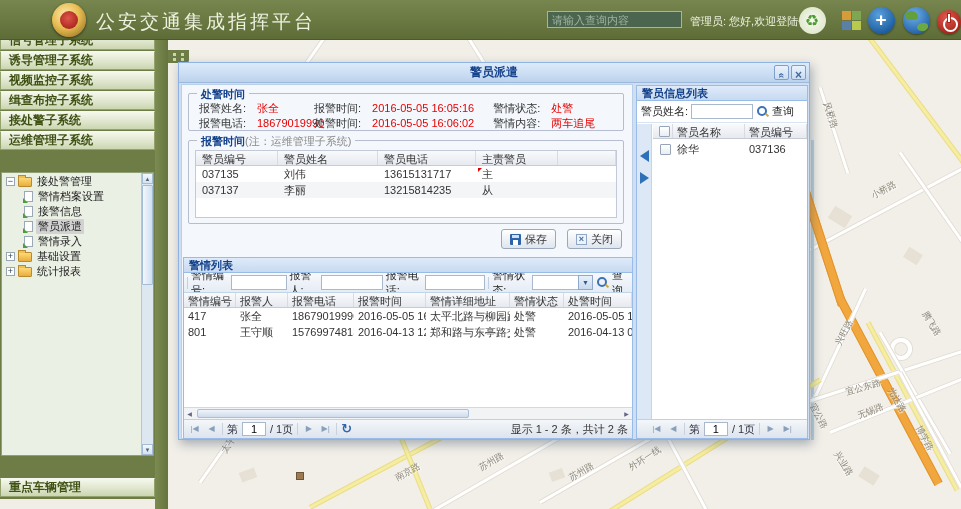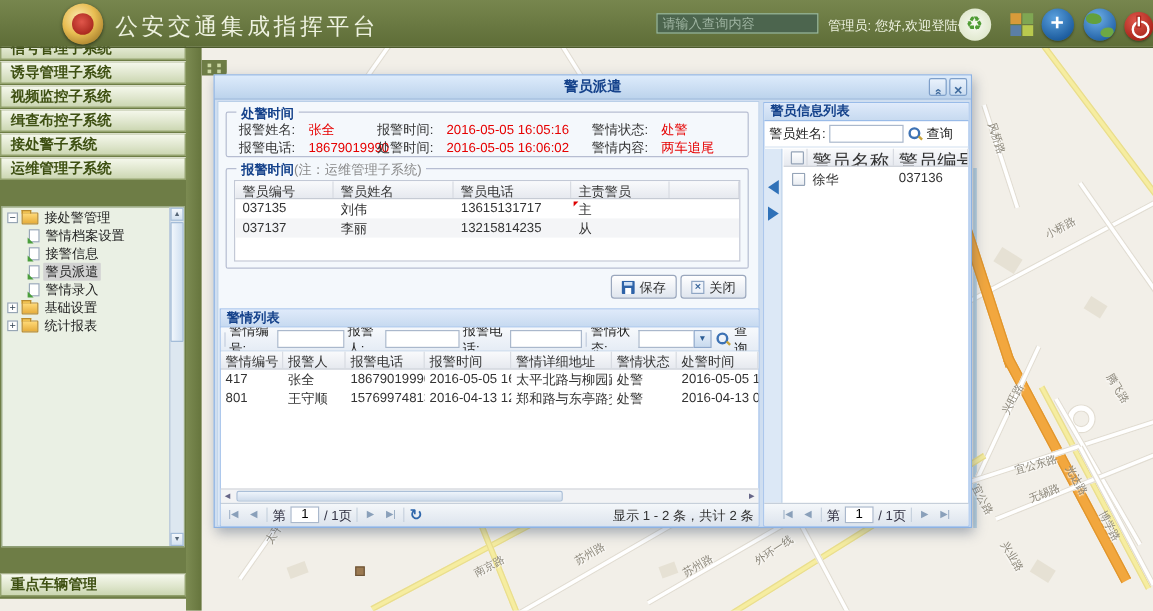--- a/index.html
+++ b/index.html
@@ -127,21 +127,21 @@
 .dg-r{height:16px;display:flex;align-items:center}
 .dg-r.alt{background:#f4f5f7}
 .dg-r .c{font-size:11px;color:#333;padding-left:6px;overflow:hidden;white-space:nowrap;position:relative}
 .dc0{width:82px;flex:none}.dc1{width:100px;flex:none}.dc2{width:98px;flex:none}.dc3{width:82px;flex:none}.dcf{flex:1}
 .dirty::before{content:"";position:absolute;left:2px;top:1px;border-top:4px solid #d00;border-right:4px solid transparent}
 
 
 .btn{position:absolute;height:20px;padding:0 8px;display:inline-flex;align-items:center;gap:4px;
   border:1px solid #9aa7bd;border-radius:3px;background:linear-gradient(#ffffff,#dfe5ee);
   font-size:11px;color:#333;cursor:pointer}
-.btn-save{right:68px;top:144px}
+.btn-save{right:76px;top:144px}
 .btn-close{right:10px;top:144px}
 .icon-save{width:11px;height:11px;border-radius:1px;background:
   linear-gradient(#cfe0f5,#cfe0f5) 2px 1px/7px 3px no-repeat,
   linear-gradient(#fff,#fff) 3px 6px/5px 5px no-repeat,#2e63a8}
 .icon-xbox{width:11px;height:11px;background:#eef3fa;border:1px solid #8fa6c4;color:#3f6b9e;
   font-size:9px;font-weight:bold;line-height:9px;text-align:center}
 .icon-xbox::before{content:"×"}
 
 
 .alert-panel{position:absolute;left:1px;top:172px;width:450px;height:182px;border:1px solid #99bbe8;background:#fff}
@@ -190,21 +190,21 @@
 .op-search{height:22px;display:flex;align-items:center;gap:3px;padding:0 4px;font-size:11px;color:#222;
   border-bottom:1px solid #d9e4f2}
 .op-input{width:62px;height:15px;border:1px solid #aab8cc;font-size:11px;padding:0 2px}
 .op-body{position:absolute;left:0;top:38px;right:0;bottom:19px}
 .op-gutter{position:absolute;left:0;top:0;width:15px;height:100%;background:#dce8f6;border-right:1px solid #c3d5ea}
 .tr-arrow{position:absolute;left:3px;width:0;height:0;cursor:pointer}
 .tr-left{top:26px;border-top:6px solid transparent;border-bottom:6px solid transparent;border-right:9px solid #2f71b8}
 .tr-right{top:48px;border-top:6px solid transparent;border-bottom:6px solid transparent;border-left:9px solid #2f71b8}
 .op-grid{margin-left:16px}
 .op-gridhead{height:15px;display:flex;background:linear-gradient(#f9fafc,#e6e9ef);border-bottom:1px solid #c6cbd4}
-.op-gridhead .c{font-size:16px;color:#333;padding:1px 0 0 4px;border-right:1px solid #d8dbe2;white-space:nowrap;overflow:hidden}
+.op-gridhead .c{font-size:11px;color:#333;padding:1px 0 0 4px;border-right:1px solid #d8dbe2;white-space:nowrap;overflow:hidden}
 .oc0{width:20px;flex:none;display:flex;align-items:center;justify-content:center}
 .oc1{width:72px;flex:none}.oc2{flex:1}
 .op-row{height:20px;display:flex;align-items:center;cursor:pointer}
 .op-row .c{font-size:11px;color:#333;padding-left:4px;white-space:nowrap;overflow:hidden}
 .cb{width:11px;height:11px;border:1px solid #96a5b8;background:linear-gradient(#fff,#e9edf2);border-radius:1px;cursor:pointer}
 .op-paging{justify-content:center}
 </style>
 </head>
 <body>
 

